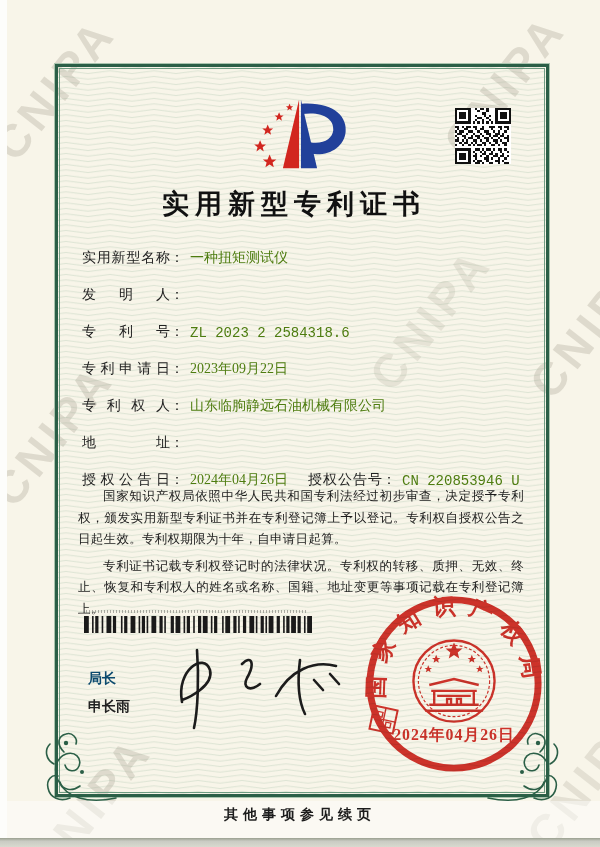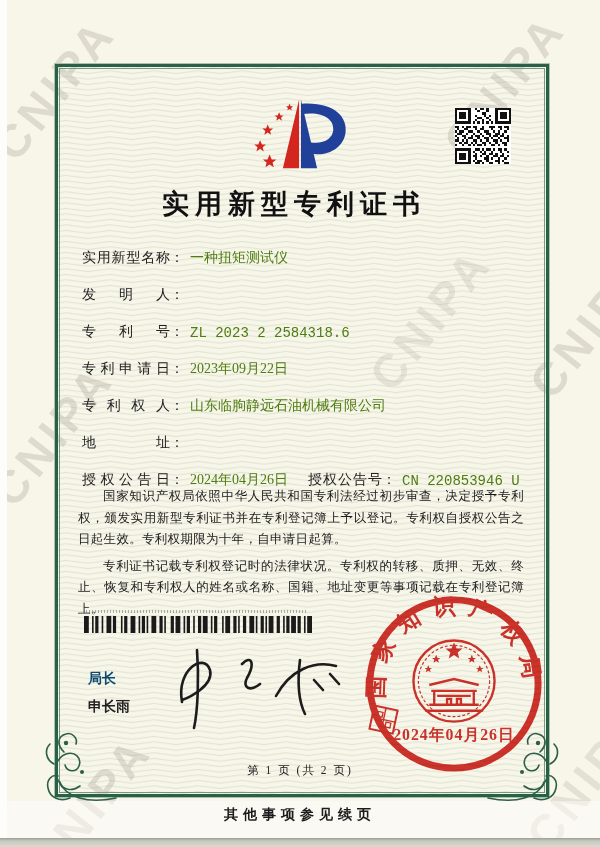--- a/index.html
+++ b/index.html
@@ -266,18 +266,17 @@
       <use href="#sstar" transform="translate(121,80) scale(4)"></use>
     </g>
 
     <g stroke="#d0251e" fill="none" stroke-width="2" transform="rotate(12 24 130)">
       <rect x="12" y="119" width="24" height="24"></rect>
       <path d="M12 131 H36 M24 119 V143 M17 124 h5 v5 h-5 z M27 133 h5 v5 h-5 z" stroke-width="1.4"></path>
     </g>
     <text x="95" y="152" text-anchor="middle" font-family="'Liberation Serif','DejaVu Serif',serif" font-size="16" font-weight="700" fill="#d0251e" letter-spacing="1">2024年04月26日</text>
   </svg>
 
-  <div class="pageinfo">第 1 页 (共 2 页)</div>
   <div class="below-frame"></div>
   <div class="contnote">其他事项参见续页</div>
   <div class="scan-edge-left"></div>
   <div class="bottom-band"></div>
 </div>
 
 </body></html>

